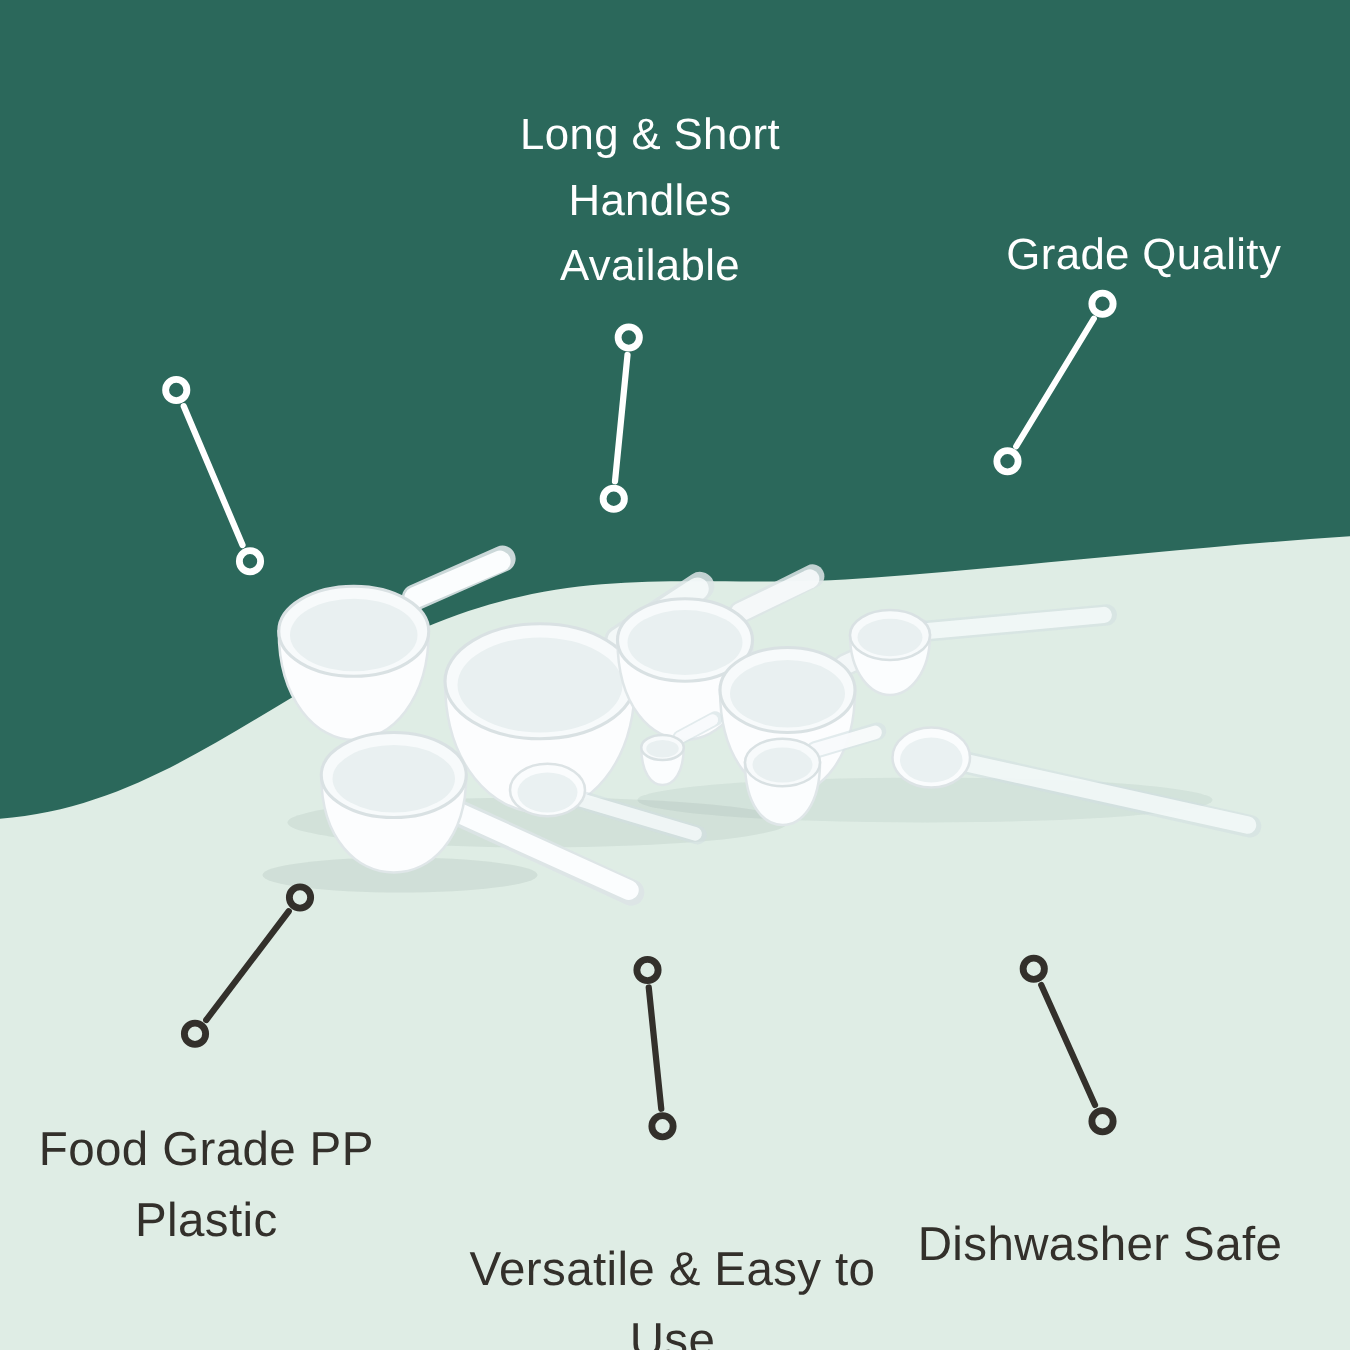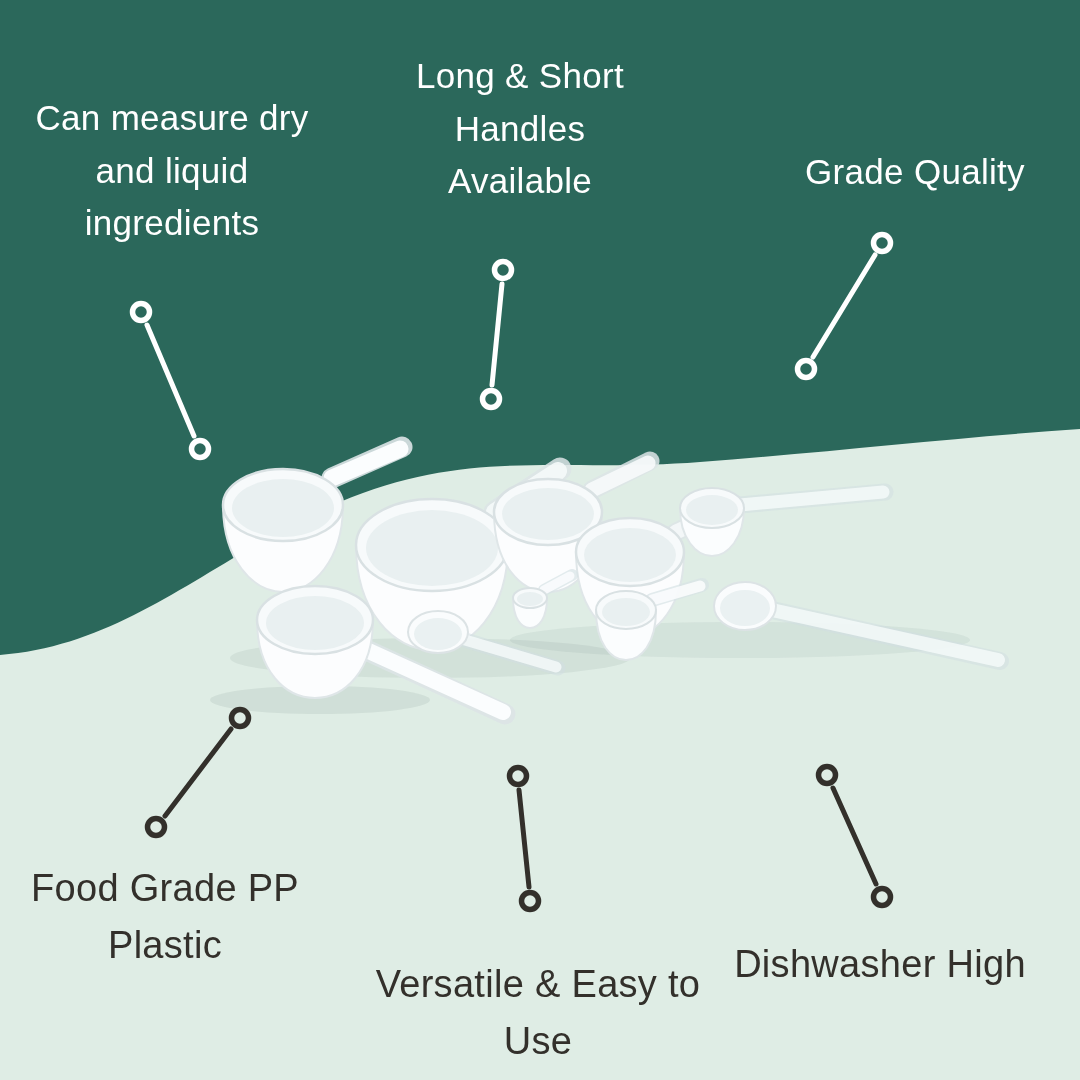--- a/index.html
+++ b/index.html
@@ -11,20 +11,21 @@
     background:#2B685B;
   }
   .scene{position:absolute;inset:0;display:block;}
   .callout{
     position:absolute;
     text-align:center;
     line-height:1.5;
     letter-spacing:.3px;
     z-index:5;
     user-select:none;
+    margin-top:32px;
   }
   .callout.light{color:#FFFFFF;font-size:35px;font-weight:400;}
   .callout.dark{color:#33302B;font-size:38px;font-weight:400;}
   .c-measure   {left:22px;  top:92px;  width:300px;}
   .c-handles   {left:385px; top:50px;  width:270px;}
   .c-quality   {left:755px; top:146px; width:320px;}
   .c-material  {left:15px;  top:860px; width:300px;}
   .c-versatile {left:358px; top:956px; width:360px;}
   .c-dishwasher{left:720px; top:936px; width:320px;}
 </style>
@@ -154,25 +155,24 @@
         <circle cx="530" cy="901" r="8.5" stroke-width="5.5"></circle>
       </g>
       <g>
         <line x1="833" y1="788" x2="876" y2="884" stroke-width="5"></line>
         <circle cx="827" cy="775" r="8.5" stroke-width="5.5"></circle>
         <circle cx="882" cy="897" r="8.5" stroke-width="5.5"></circle>
       </g>
     </g>
   </svg>
 
-  <div class="callout light c-measure">Can measure dry and liquid ingredients</div>
 
   <div class="callout light c-handles">Long &amp; Short Handles Available</div>
 
   <div class="callout light c-quality">Grade Quality</div>
 
   <div class="callout dark c-material">Food Grade PP Plastic</div>
 
   <div class="callout dark c-versatile">Versatile &amp; Easy to Use</div>
 
-  <div class="callout dark c-dishwasher">Dishwasher High</div>
+  <div class="callout dark c-dishwasher">Dishwasher Safe</div>
 
 </div>
 
 </body></html>

